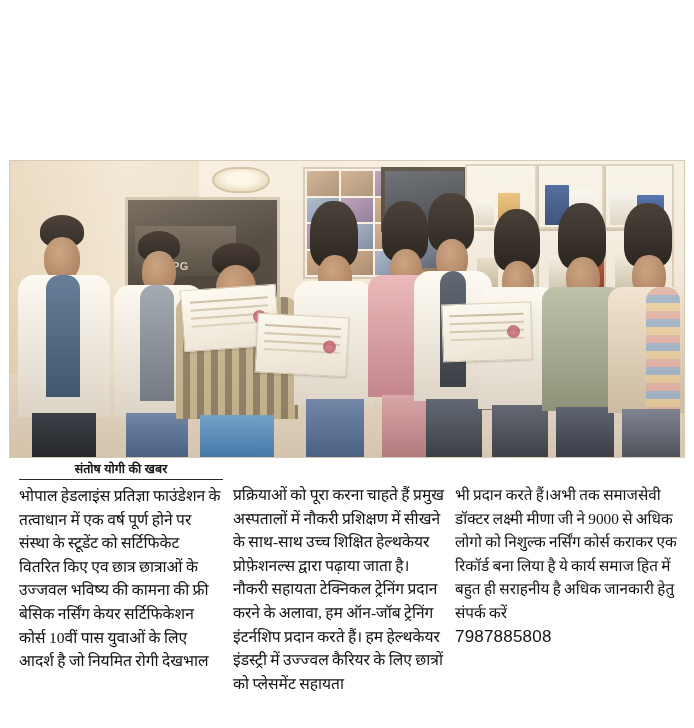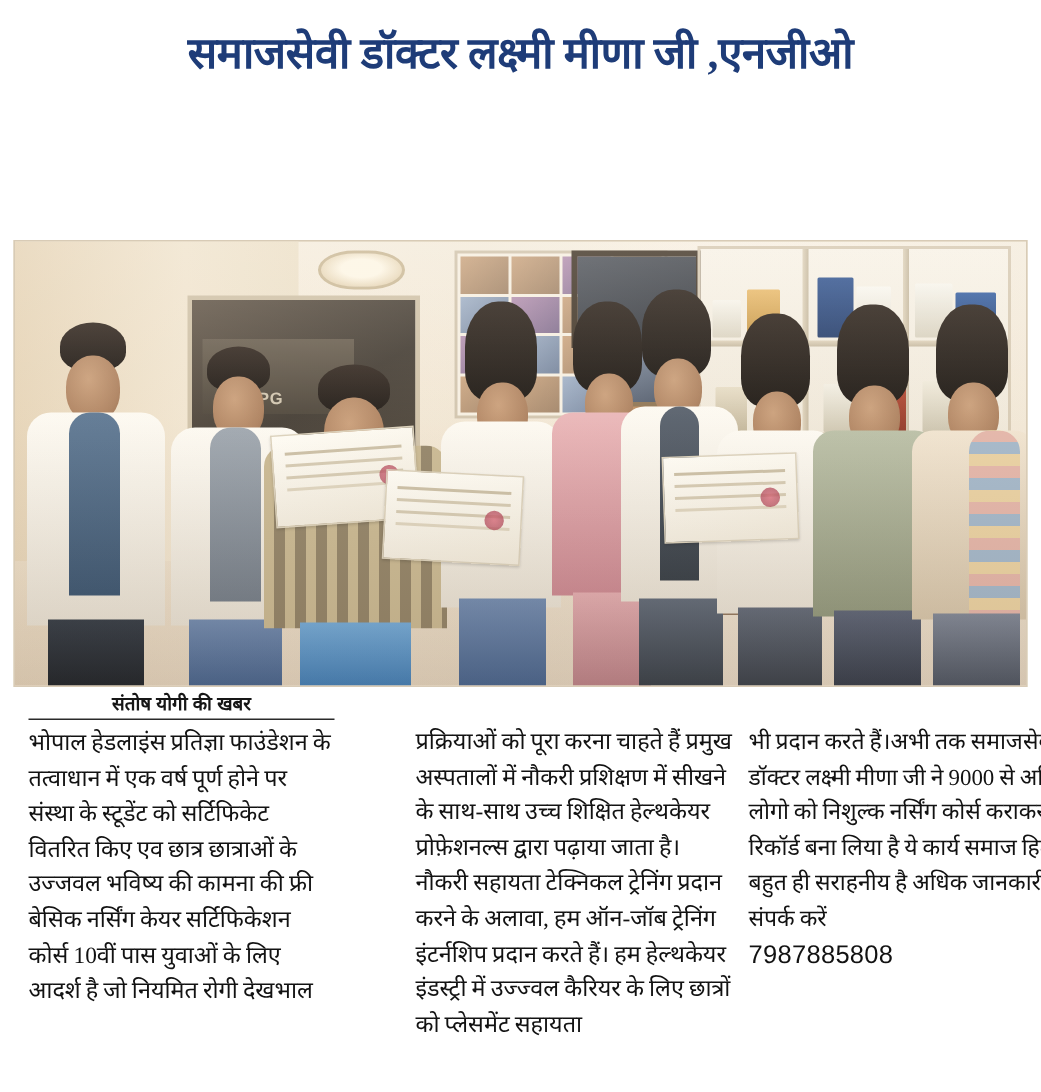--- a/index.html
+++ b/index.html
@@ -190,21 +190,21 @@
     width: 678px; height: 262px;
     display: flex;
     gap: 0;
   }
   .col {
     flex: 0 0 auto;
     color: #111111;
     font-family: "Liberation Serif", "DejaVu Serif", serif;
   }
   .col-1 { width: 214px; padding-right: 10px; }
-  .col-2 { width: 222px; padding-right: 10px; margin-left: 44px; }
+  .col-2 { width: 222px; padding-right: 10px; }
   .col-3 { width: 242px; }
 
   .byline {
     text-align: center;
     font-weight: bold;
     font-size: 12.5px;
     line-height: 15px;
     color: #161616;
     border-bottom: 1.4px solid #2a2a2a;
     padding-bottom: 2px;
@@ -225,21 +225,20 @@
     font-family: "Liberation Sans", sans-serif;
     color: #121212;
     letter-spacing: .2px;
   }
   .spacer-top { height: 21px; }
 </style>
 </head>
 <body>
 
 <div class="headline">
-  <span class="hl-line l1">समाजसेवी डॉक्टर लक्ष्मी मीणा जी ,एनजीओ</span>
 </div>
 
 <div class="photo-wrap">
   <div class="photo">
 
     <div class="wall-left"></div>
     <div class="door-dark"></div>
     <div class="door-sign"></div>
     <div class="wall-clock"></div>
 

